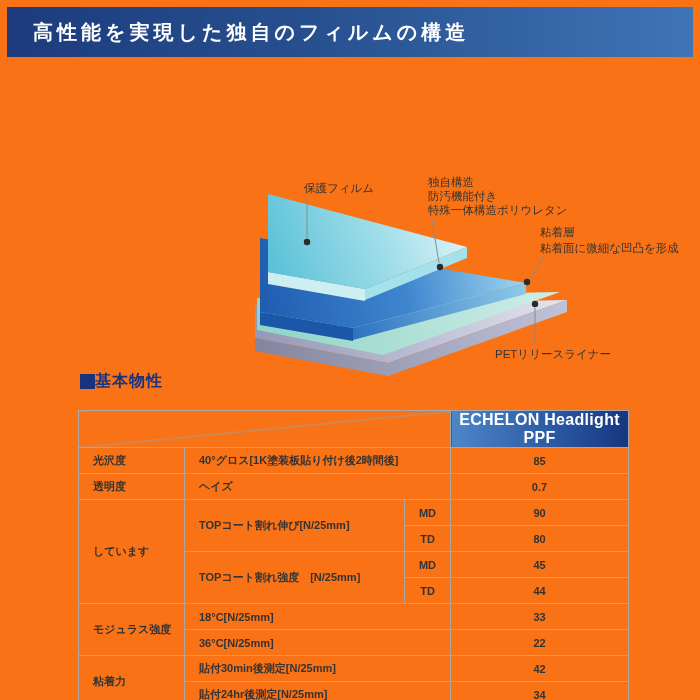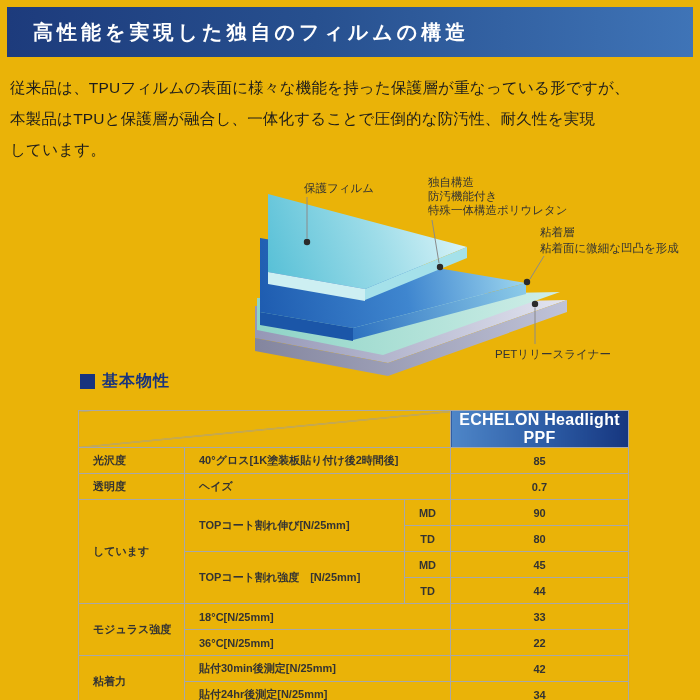--- a/index.html
+++ b/index.html
@@ -1,17 +1,17 @@
 <!DOCTYPE html>
 <html><head>
 <meta charset="utf-8">
 <style>
   html,body{margin:0;padding:0;background:#fff;}
   #stage{
-    position:relative;width:700px;height:700px;background:#eab308;overflow:hidden;
+    position:relative;width:700px;height:700px;background:#f97316;overflow:hidden;
     font-family:"Liberation Sans","DejaVu Sans",sans-serif;color:#222;
   }
   
   .title-bar{
     position:absolute;left:7px;top:7px;width:686px;height:50px;
     background:linear-gradient(to right,#1d3b7c 0%,#27508f 45%,#3f74b7 100%);
     display:flex;align-items:center;
   }
   .title-bar .t{
     font-family:"Liberation Serif","DejaVu Serif",serif;
@@ -21,21 +21,21 @@
   
   .intro{
     position:absolute;left:10px;top:72px;width:686px;
     font-size:15.5px;line-height:31px;color:#1c1c1c;letter-spacing:0.2px;
   }
   
   .diagram{position:absolute;left:222px;top:176px;width:470px;height:205px;}
   .diagram text{font-family:"Liberation Sans","DejaVu Sans",sans-serif;font-size:11.5px;fill:#333;}
   
   .section-head{
-    position:absolute;left:80px;top:371px;display:flex;align-items:center;gap:7px;
+    position:absolute;left:80px;top:371px;display:flex;align-items:center;
   }
   .section-head .sq{width:15px;height:15px;background:#17337e;}
   .section-head .s{font-size:16px;font-weight:bold;color:#17337e;letter-spacing:1px;}
   
   .props{
     position:absolute;left:78px;top:410px;width:550px;
     border-collapse:collapse;table-layout:fixed;
     font-size:11px;color:#333;
   }
   .props td{border:1px solid #a8a8a8;padding:0;vertical-align:middle;}
@@ -55,25 +55,20 @@
 </style>
 </head>
 <body>
 
 <div id="stage">
 
   <div class="title-bar">
     <div class="t">高性能を実現した独自のフィルムの構造</div>
   </div>
 
-  <div class="intro">
-    <div>従来品は、TPUフィルムの表面に様々な機能を持った保護層が重なっている形ですが、</div>
-    <div>本製品はTPUと保護層が融合し、一体化することで圧倒的な防汚性、耐久性を実現</div>
-    <div>しています。</div>
-  </div>
 
   <svg class="diagram" viewBox="0 0 470 205">
     <defs>
       <linearGradient id="gCyan" gradientUnits="userSpaceOnUse" x1="46" y1="110" x2="250" y2="30">
         <stop offset="0" stop-color="#55bfd6"></stop>
           <stop offset="0.55" stop-color="#9fdde9"></stop>
           <stop offset="1" stop-color="#e6f8fb"></stop>
       </linearGradient>
       <linearGradient id="gBlue" gradientUnits="userSpaceOnUse" x1="38" y1="140" x2="304" y2="95">
         <stop offset="0" stop-color="#1e5cb0"></stop>

